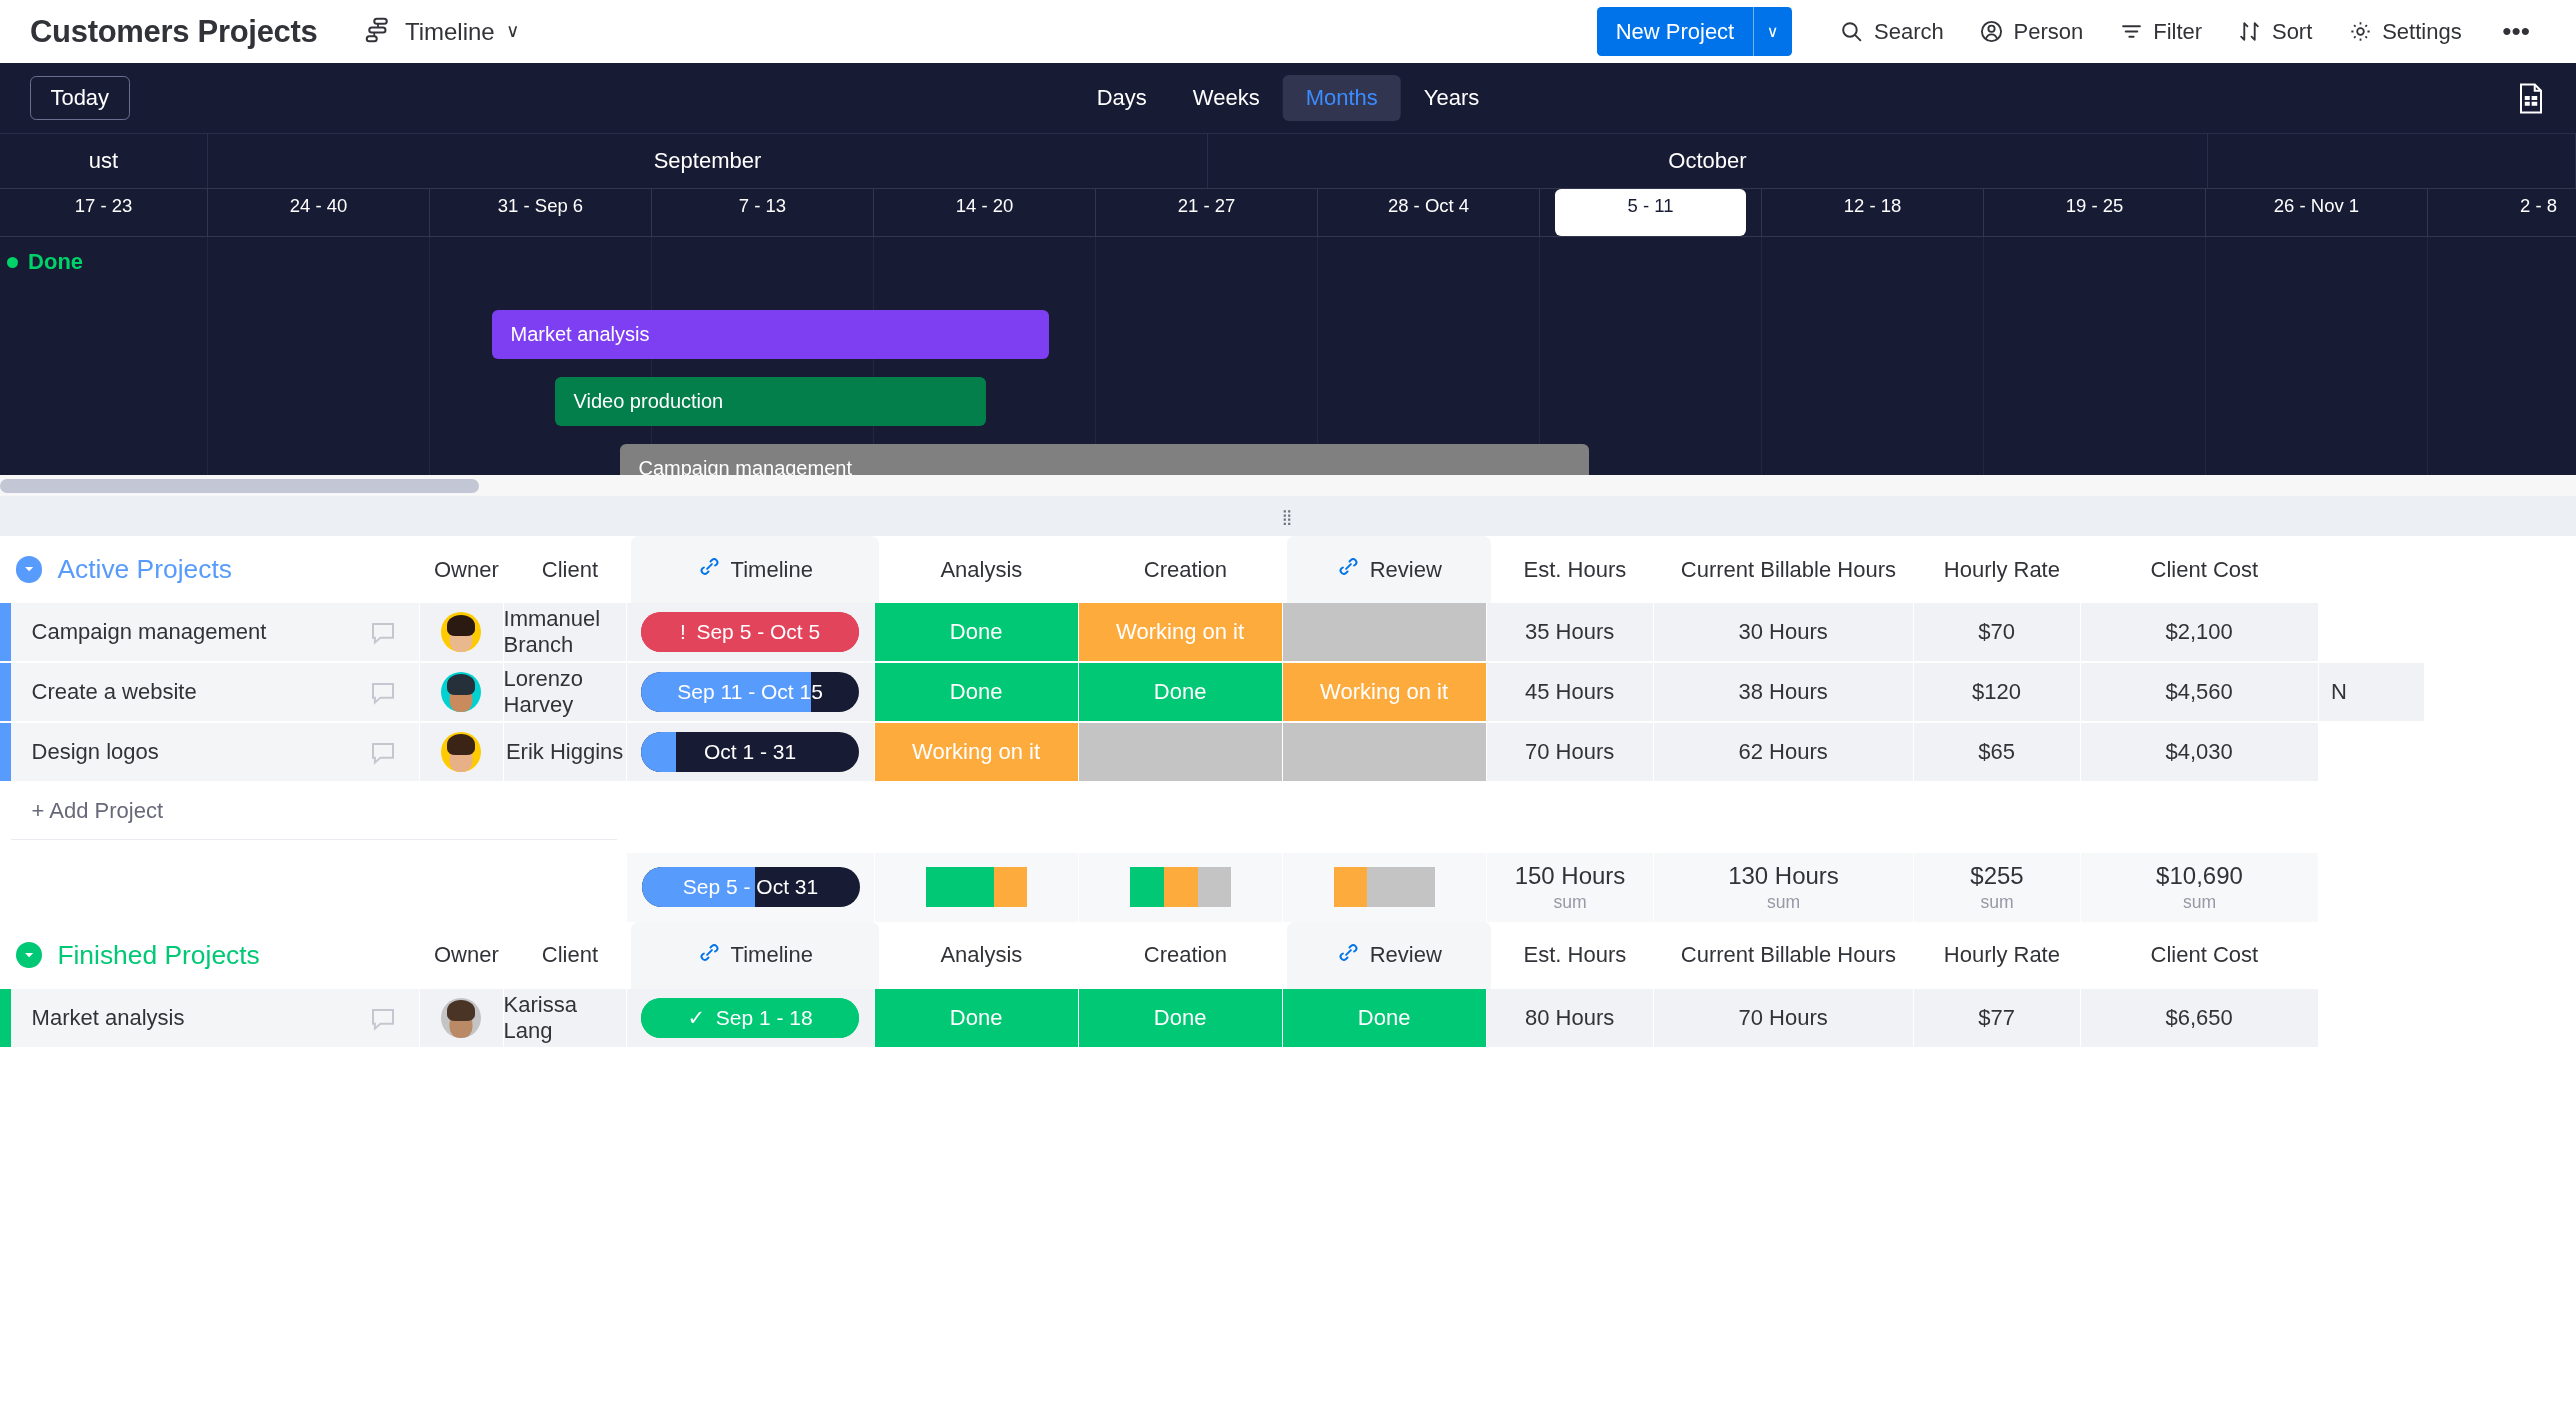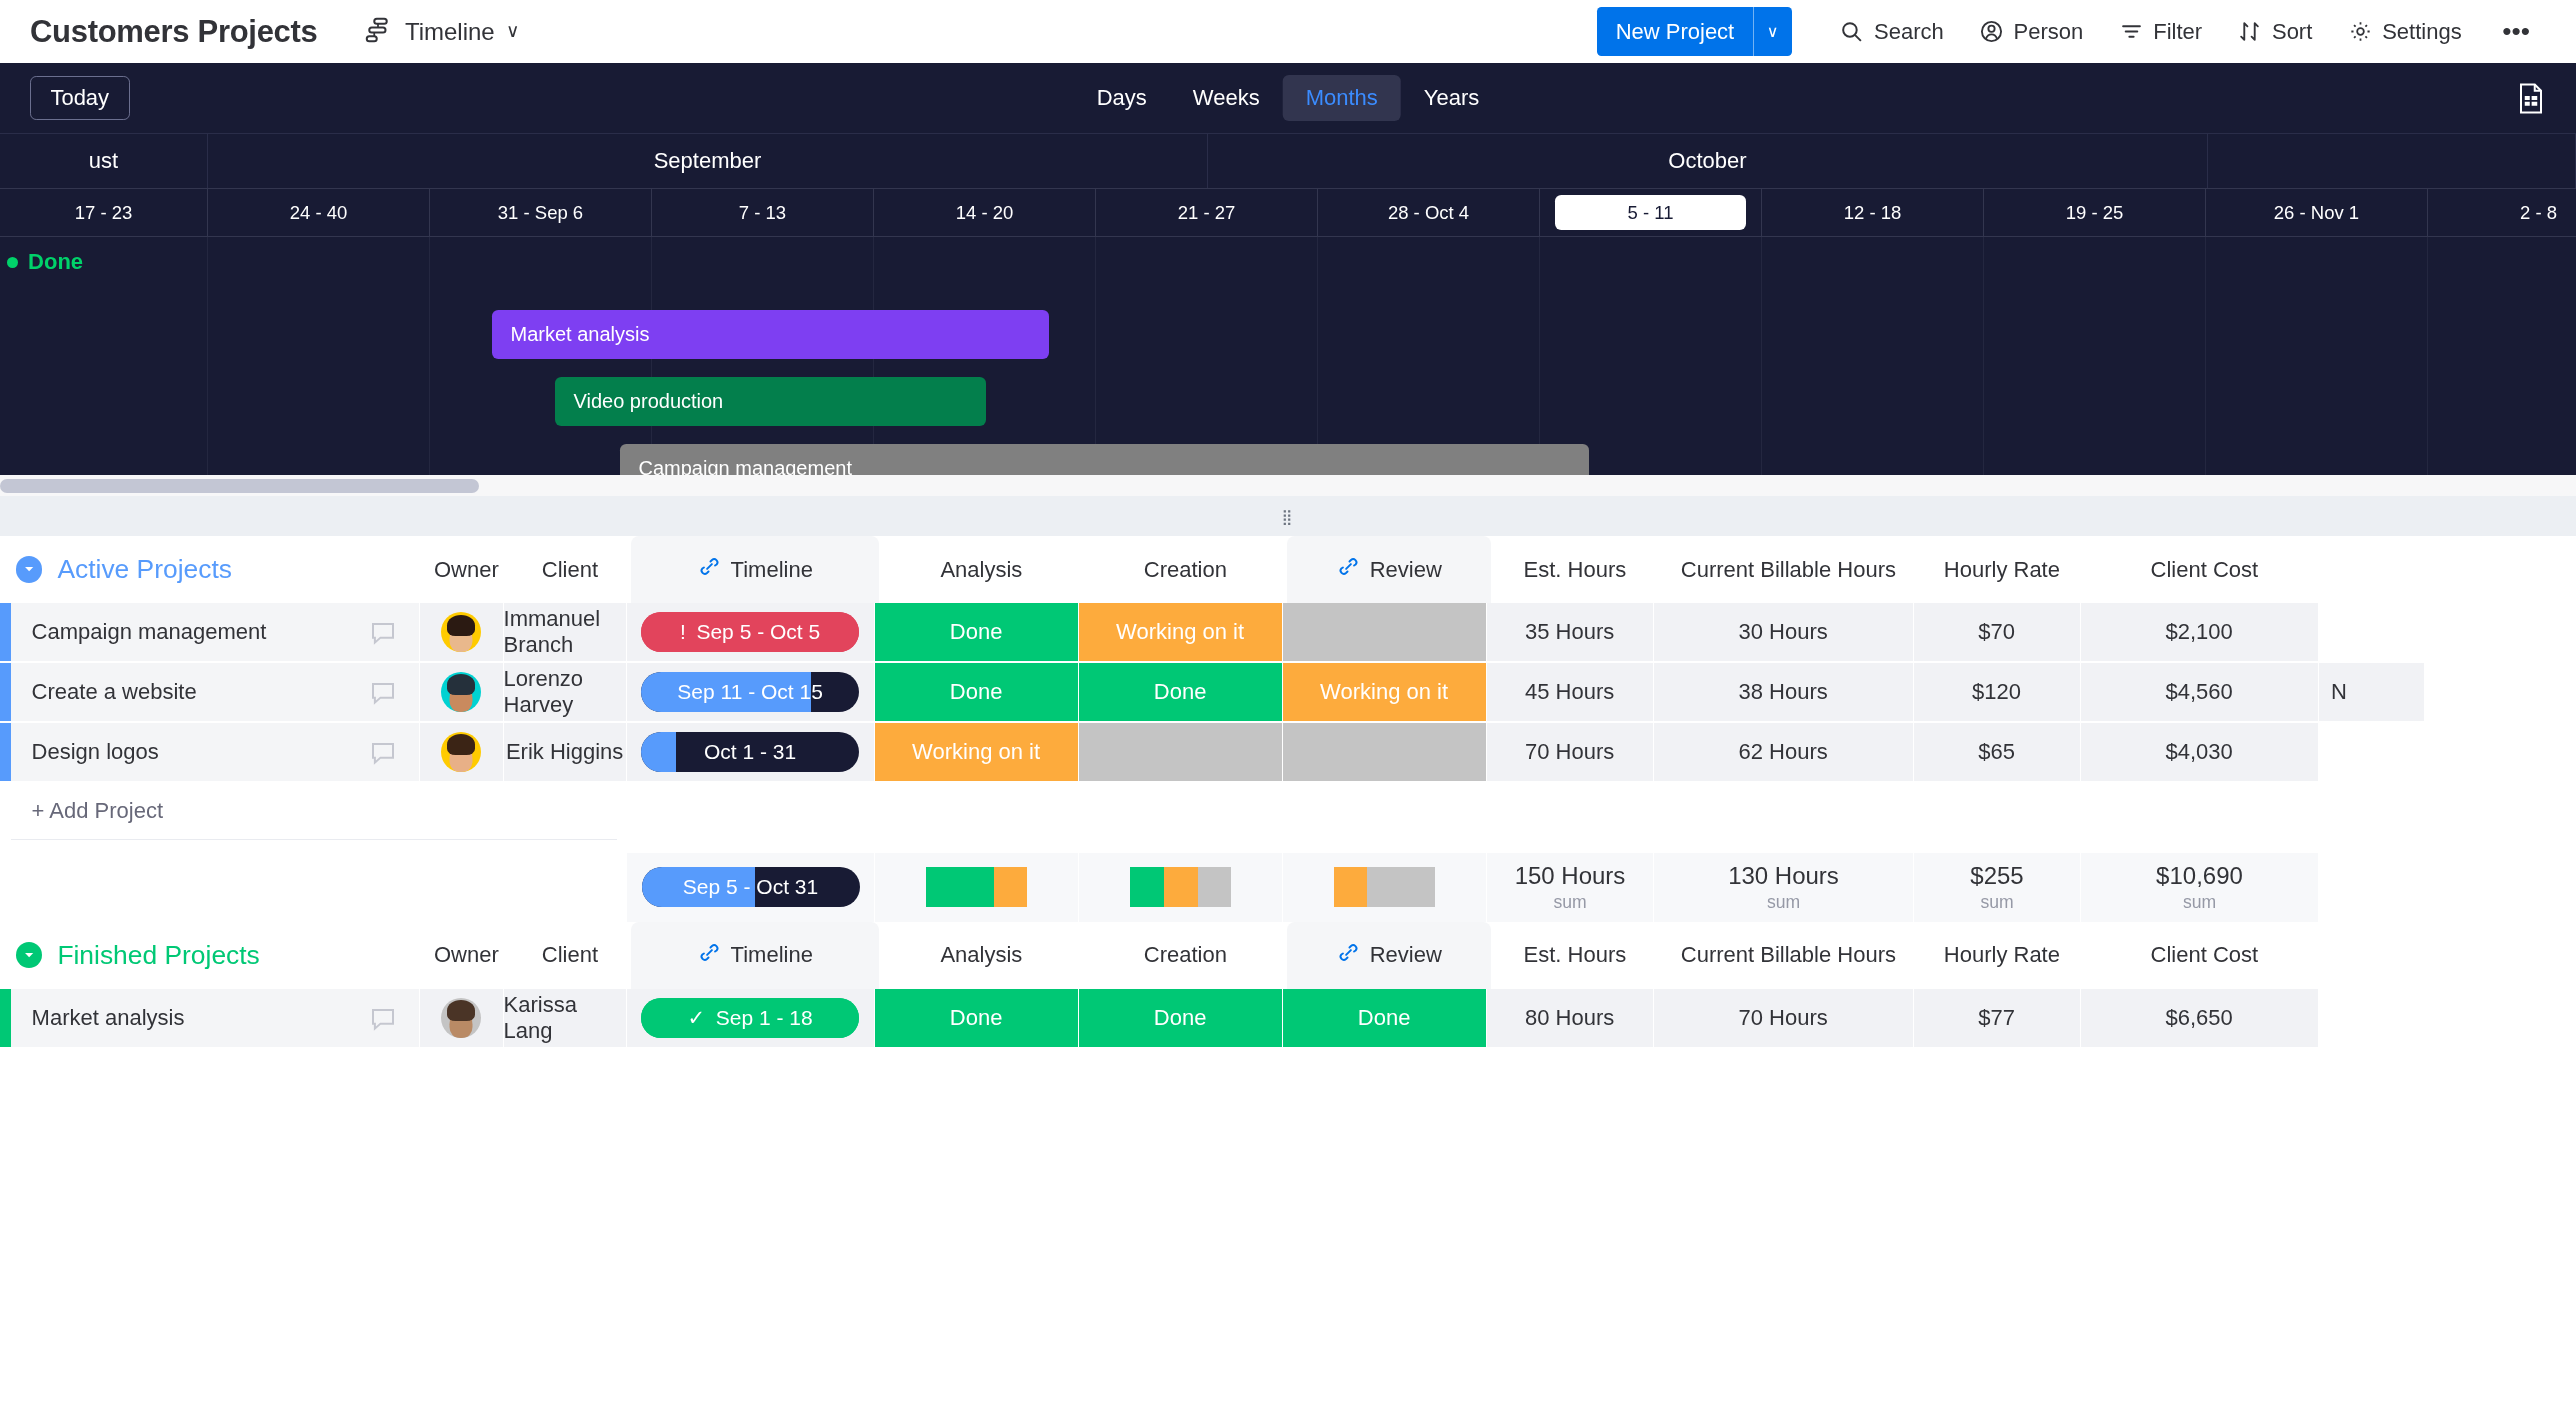--- a/index.html
+++ b/index.html
@@ -111,21 +111,21 @@
     border-right: 0.9px solid #2a2d49;
     flex-shrink: 0;
   }
   .tl-weeks {
     height: 49px; display: flex;
     border-top: 0.9px solid #33364f;
     border-bottom: 0.9px solid #33364f;
   }
   .tl-week {
     color: #ffffff; font-size: 18.5px;
-    display: flex; align-items: center; justify-content: center;
+    display: flex; justify-content: center;
     border-right: 0.9px solid #33364f;
     flex-shrink: 0;
     cursor: pointer;
   }
   .tl-week .wpill {
     padding: 6.2px 0; width: 86%; text-align: center; border-radius: 6.2px;
   }
   .tl-week.current .wpill { background: #ffffff; color: #181b34; }
 
   .tl-canvas { position: relative; height: 238px; overflow: hidden; }

